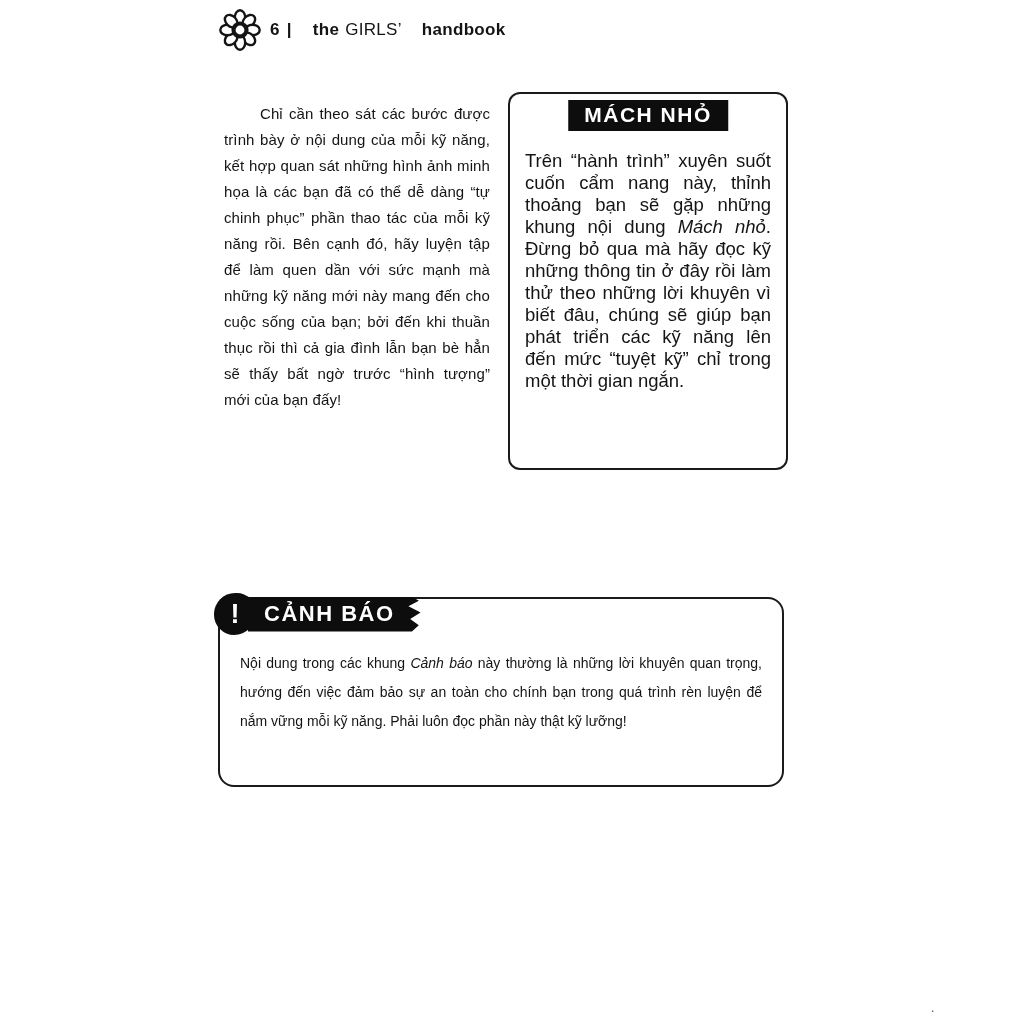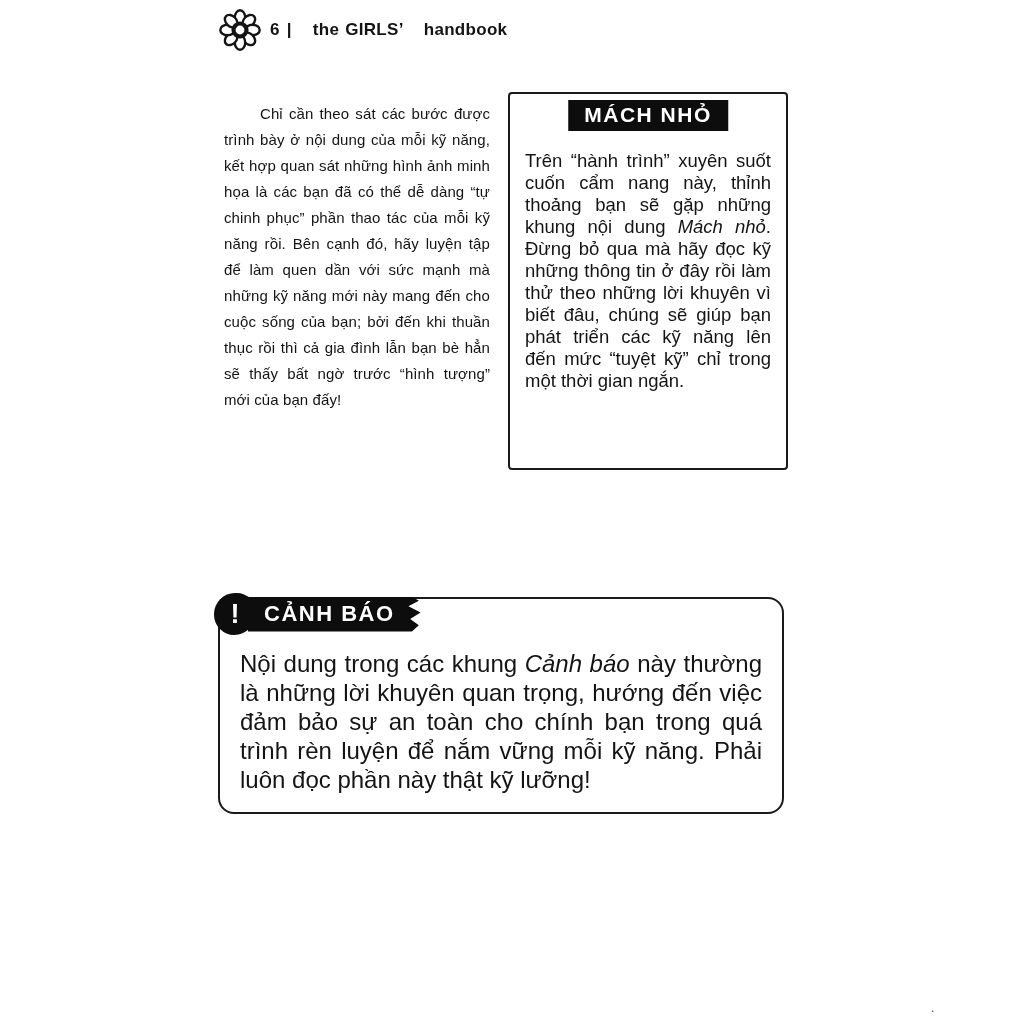--- a/index.html
+++ b/index.html
@@ -35,21 +35,21 @@
   .header-text {
     display: flex;
     align-items: baseline;
     gap: 6px;
     font-size: 17px;
     font-weight: 700;
     letter-spacing: 0.3px;
   }
   .header-text .sep { font-weight: 700; padding: 0 1px; }
   .header-text .light { font-weight: 600; margin-left: 14px; }
-  .header-text .heavy { font-weight: 700; }
+  .header-text .heavy { font-weight: 400; }
 
   
   .intro {
     position: absolute;
     left: 224px;
     top: 86px;
     width: 266px;
     font-size: 15px;
     line-height: 26px;
     text-align: justify;
@@ -59,21 +59,21 @@
 
   
   .tip-box {
     position: absolute;
     left: 508px;
     top: 92px;
     width: 280px;
     min-height: 378px;
     box-sizing: border-box;
     border: 2px solid #1a1a1a;
-    border-radius: 4px;
+    border-radius: 12px;
     padding: 56px 15px 16px 15px;
     background: #ffffff;
   }
   .tip-box .tab {
     position: absolute;
     top: 6px;
     left: 50%;
     transform: translateX(-50%);
     background: #0d0d0d;
     color: #ffffff;
@@ -127,21 +127,21 @@
     margin-left: -8px;
     background: #0d0d0d;
     color: #ffffff;
     font-size: 22px;
     font-weight: 800;
     letter-spacing: 1.5px;
     padding: 4px 26px 5px 16px;
     clip-path: polygon(0 0, 95% 0, 99% 12%, 93% 28%, 100% 46%, 94% 64%, 99% 82%, 95% 100%, 0 100%);
   }
   .warning-box .box-body {
-    font-size: 24px;
+    font-size: 14px;
     line-height: 29px;
     text-align: justify;
   }
 
   .stray-dot {
     position: absolute;
     left: 931px;
     top: 1001px;
     font-size: 12px;
     color: #555;

